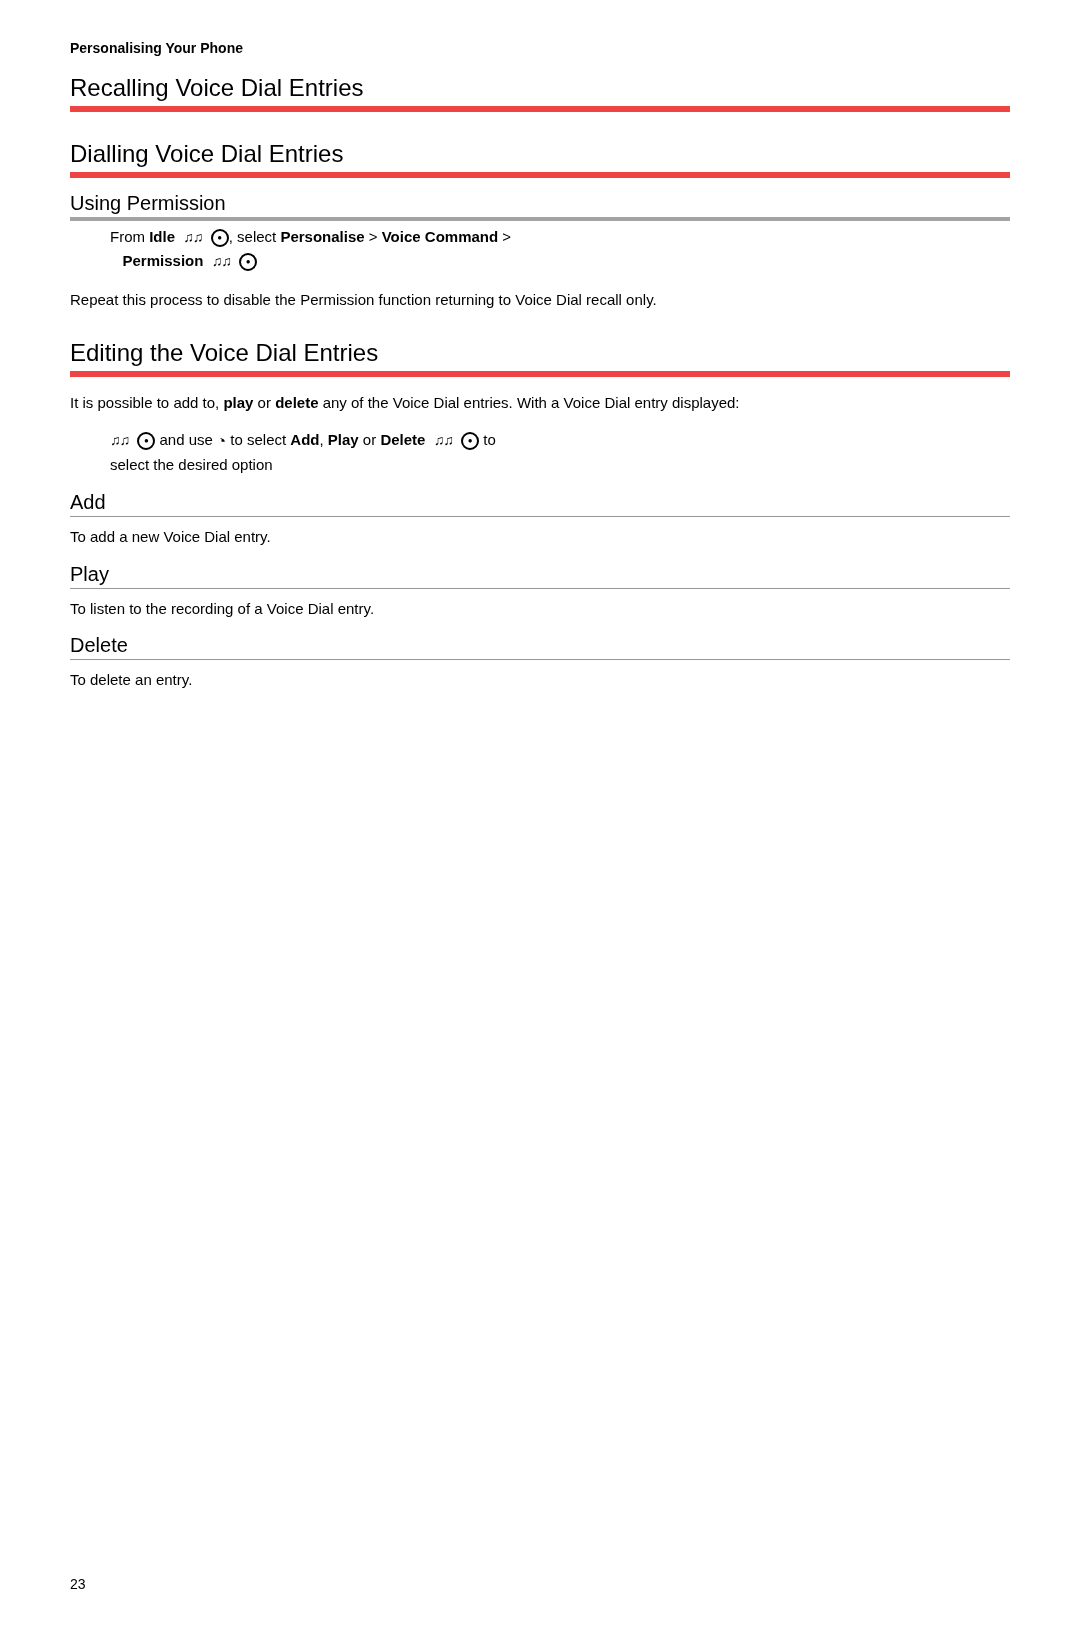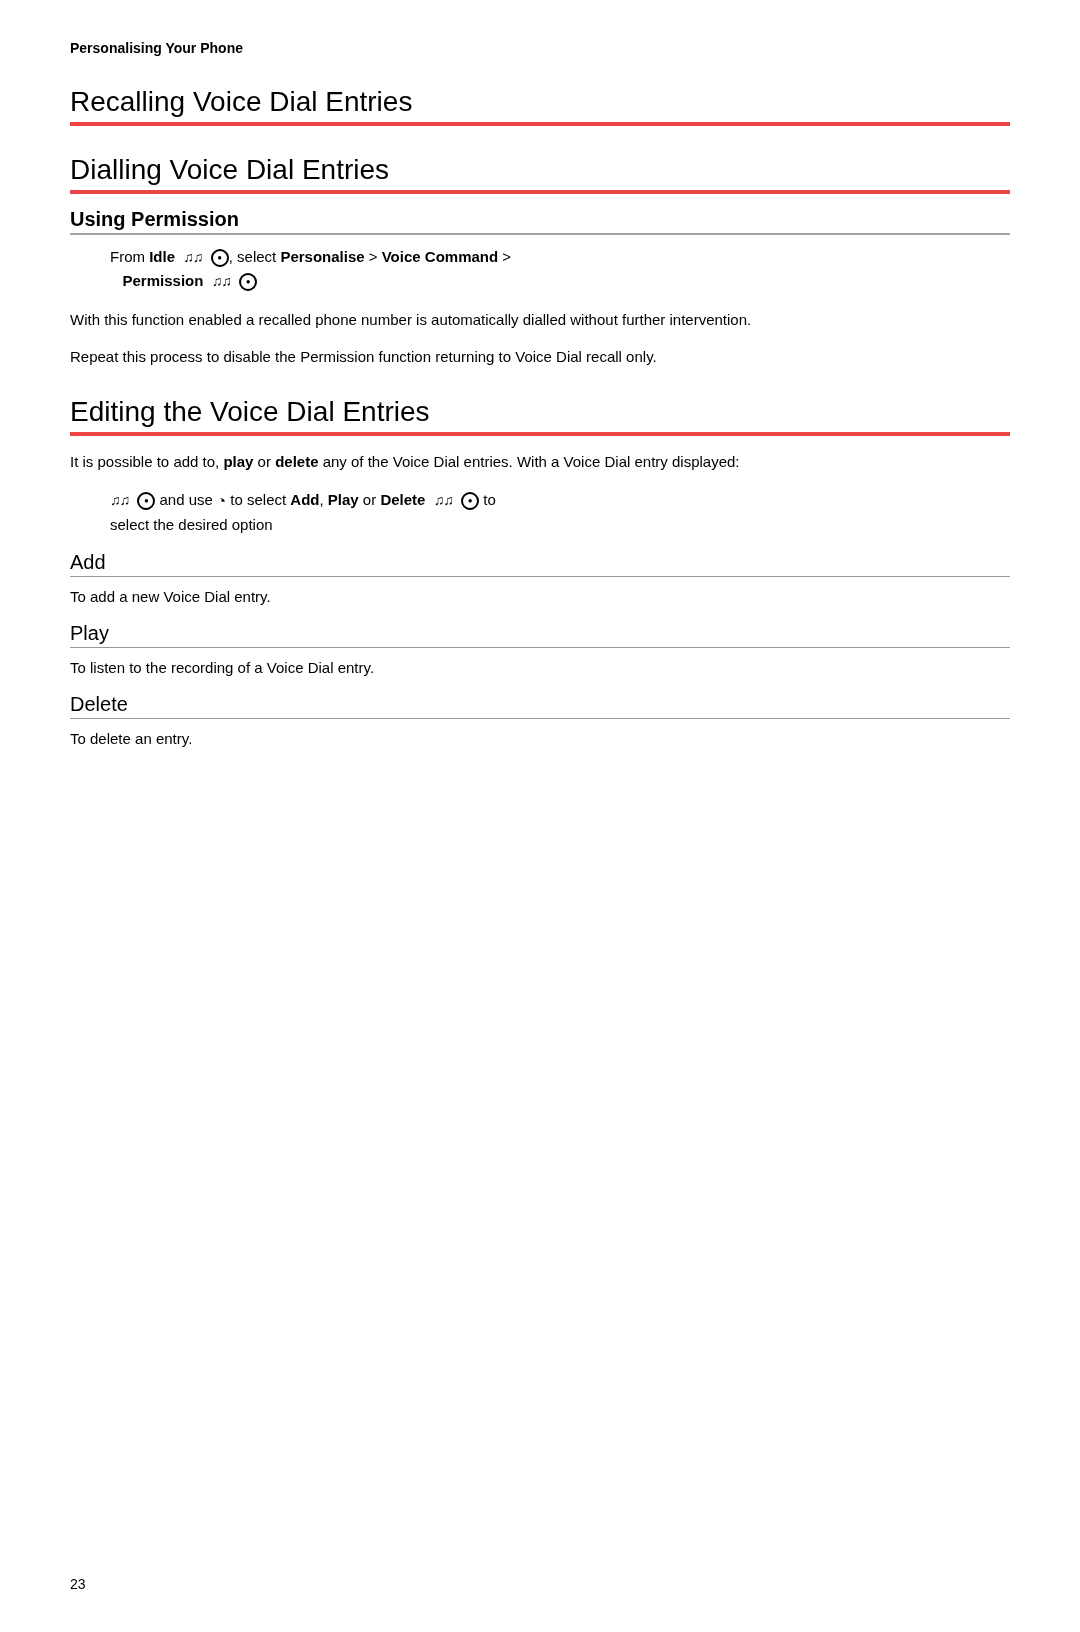--- a/index.html
+++ b/index.html
@@ -14,40 +14,40 @@
       font-size: 15px;
       color: #000000;
       width: 1080px;
       min-height: 1632px;
       padding: 40px 70px 60px 70px;
     }
 
     .page-header {
       font-size: 14px;
       font-weight: bold;
-      margin-bottom: 30px;
+      margin-bottom: 18px;
     }
 
     .section-title {
-      font-size: 28px;
+      font-size: 24px;
       font-weight: normal;
       color: #000;
-      border-bottom: 4px solid #ef4444;
+      border-bottom: 6px solid #ef4444;
       padding-bottom: 4px;
       margin-bottom: 14px;
       margin-top: 10px;
       font-family: Arial, Helvetica, sans-serif;
     }
 
     .subsection-title {
       font-size: 20px;
-      font-weight: bold;
-      border-bottom: 2px solid #a3a3a3;
+      font-weight: normal;
+      border-bottom: 4px solid #a3a3a3;
       padding-bottom: 2px;
-      margin-bottom: 10px;
+      margin-bottom: 4px;
       margin-top: 6px;
     }
 
     .sub-subsection-title {
       font-size: 20px;
       font-weight: normal;
       border-bottom: 1px solid #999;
       padding-bottom: 2px;
       margin-bottom: 8px;
       margin-top: 14px;
@@ -102,21 +102,20 @@
       <div class="indented-block">
         From <strong>Idle</strong>&nbsp;
         <span style="font-style:italic;font-family:serif;font-size:14px;letter-spacing:-1px;">♫♫</span>&nbsp;
         <span style="display:inline-block;width:18px;height:18px;border:2px solid #000;border-radius:50%;text-align:center;line-height:14px;font-size:8px;vertical-align:middle;">●</span>,
         select <strong>Personalise</strong> &gt; <strong>Voice Command</strong> &gt;<br>
         &nbsp;&nbsp;&nbsp;<strong>Permission</strong>&nbsp;
         <span style="font-style:italic;font-family:serif;font-size:14px;letter-spacing:-1px;">♫♫</span>&nbsp;
         <span style="display:inline-block;width:18px;height:18px;border:2px solid #000;border-radius:50%;text-align:center;line-height:14px;font-size:8px;vertical-align:middle;">●</span>
       </div>
 
-      <p>With this function enabled a recalled phone number is automatically dialled without further intervention.</p>
       <p>Repeat this process to disable the Permission function returning to Voice Dial recall only.</p>
     </div>
   </div>
 
   <div class="section-spacing">
     <h1 class="section-title">Editing the Voice Dial Entries</h1>
 
     <p>
       It is possible to add to, <strong>play</strong> or <strong>delete</strong> any of the Voice Dial entries. With a Voice Dial entry displayed:
     </p>

